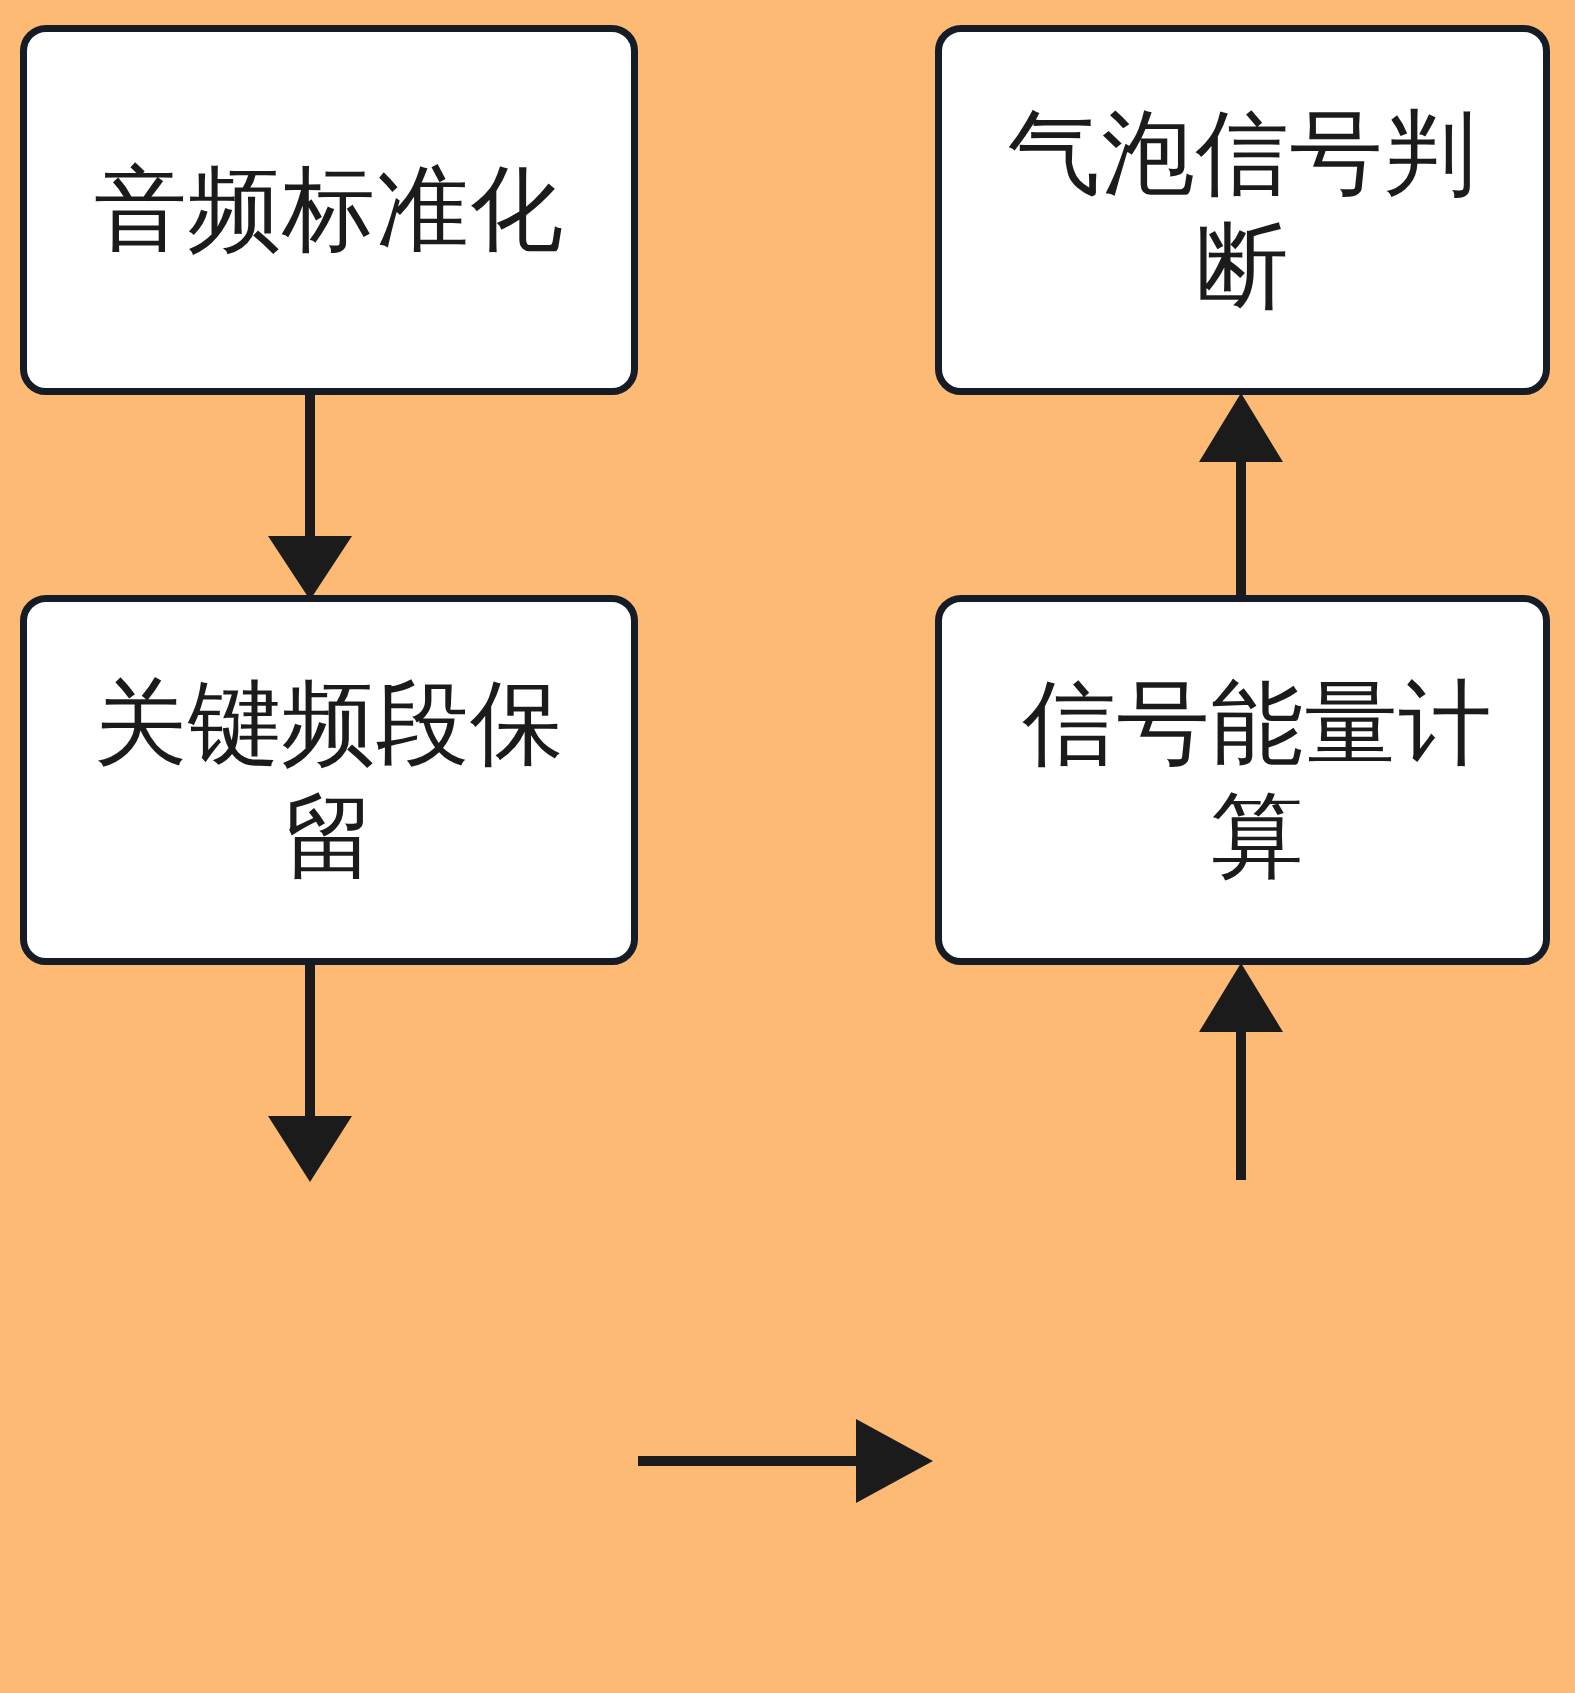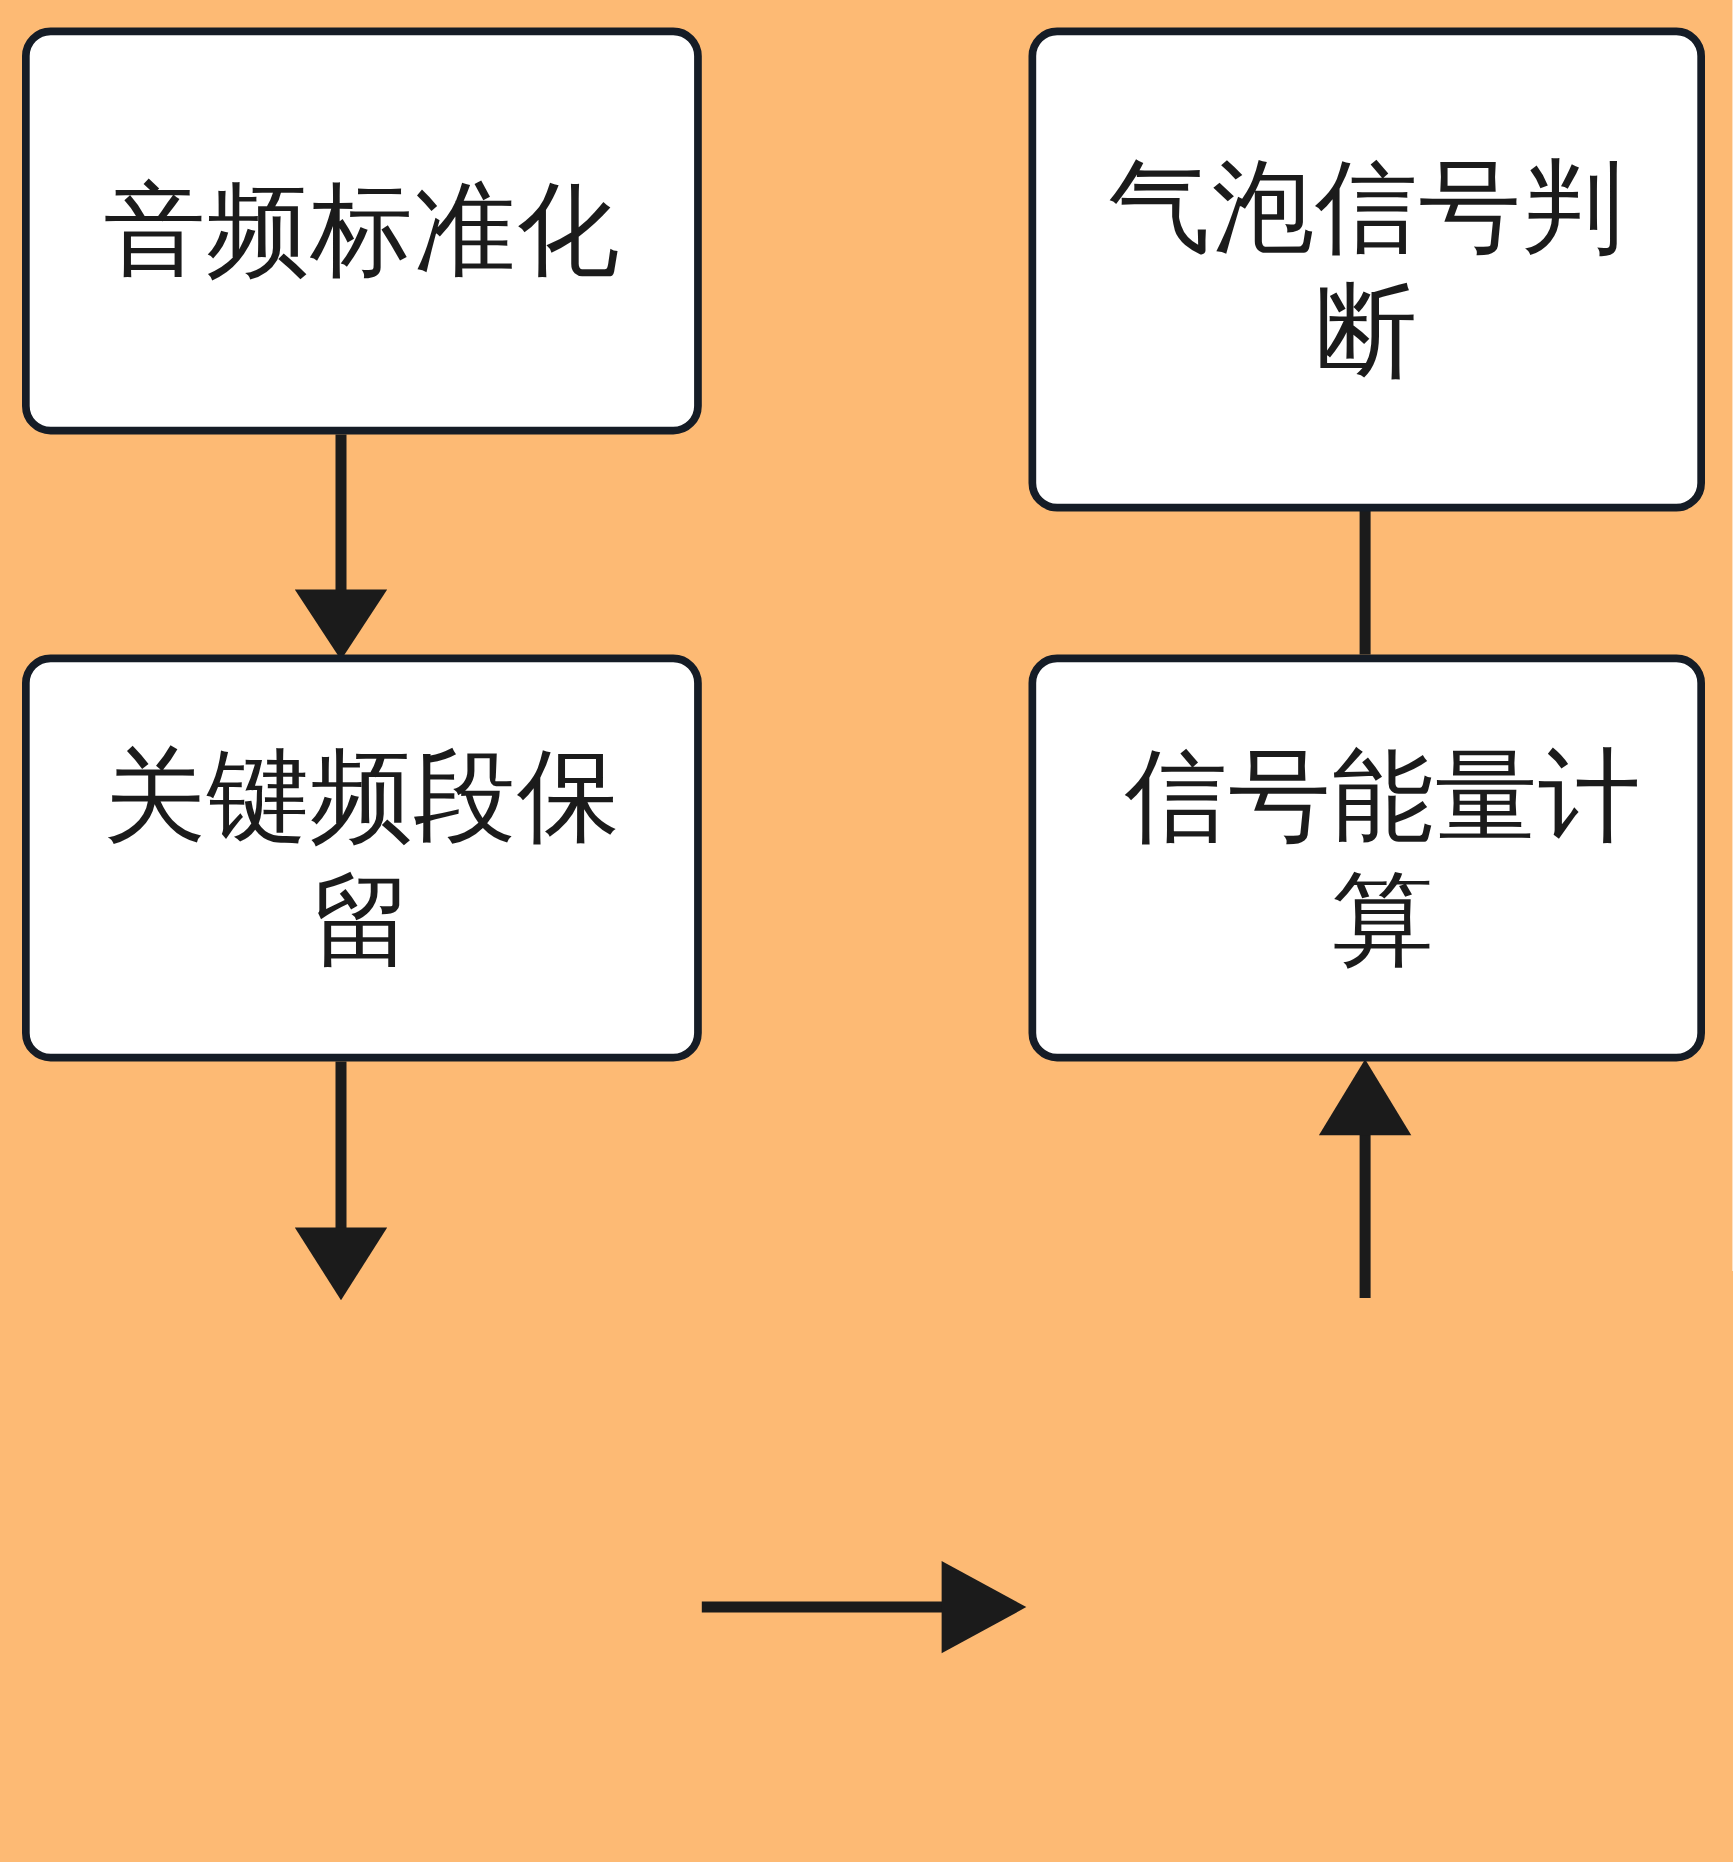--- a/index.html
+++ b/index.html
@@ -77,21 +77,21 @@
     <g>
       <line x1="1241" y1="595" x2="1241" y2="456" stroke="#1b1b1b" stroke-width="10"></line>
       <polygon points="1241,393 1199,462 1283,462" fill="#1b1b1b"></polygon>
     </g>
   </svg>
 
   <div class="node-box" style="left:20px; top:25px; width:618px; height:370px;">
     <span class="node-label">音频标准化</span>
   </div>
 
-  <div class="node-box" style="left:935px; top:25px; width:615px; height:440px;">
+  <div class="node-box" style="left:935px; top:25px; width:615px; height:370px;">
     <span class="node-label">气泡信号判
 断</span>
   </div>
 
   <div class="node-box" style="left:20px; top:595px; width:618px; height:370px;">
     <span class="node-label">关键频段保
 留</span>
   </div>
 
   <div class="node-box" style="left:935px; top:595px; width:615px; height:370px;padding-left:30px;">

